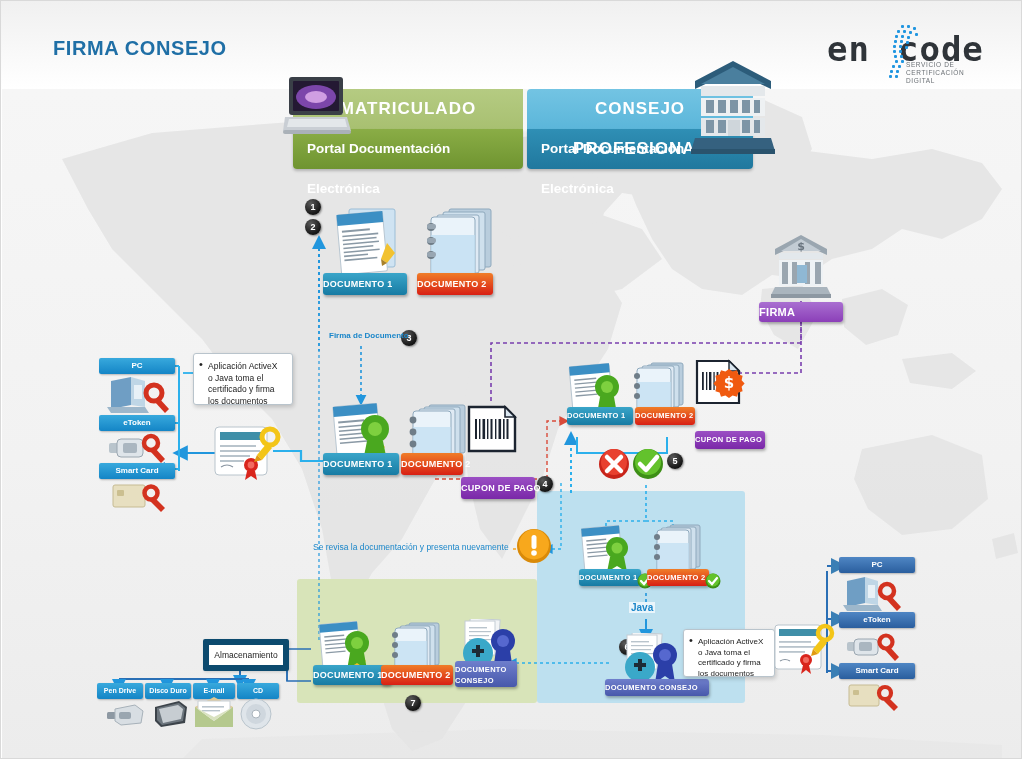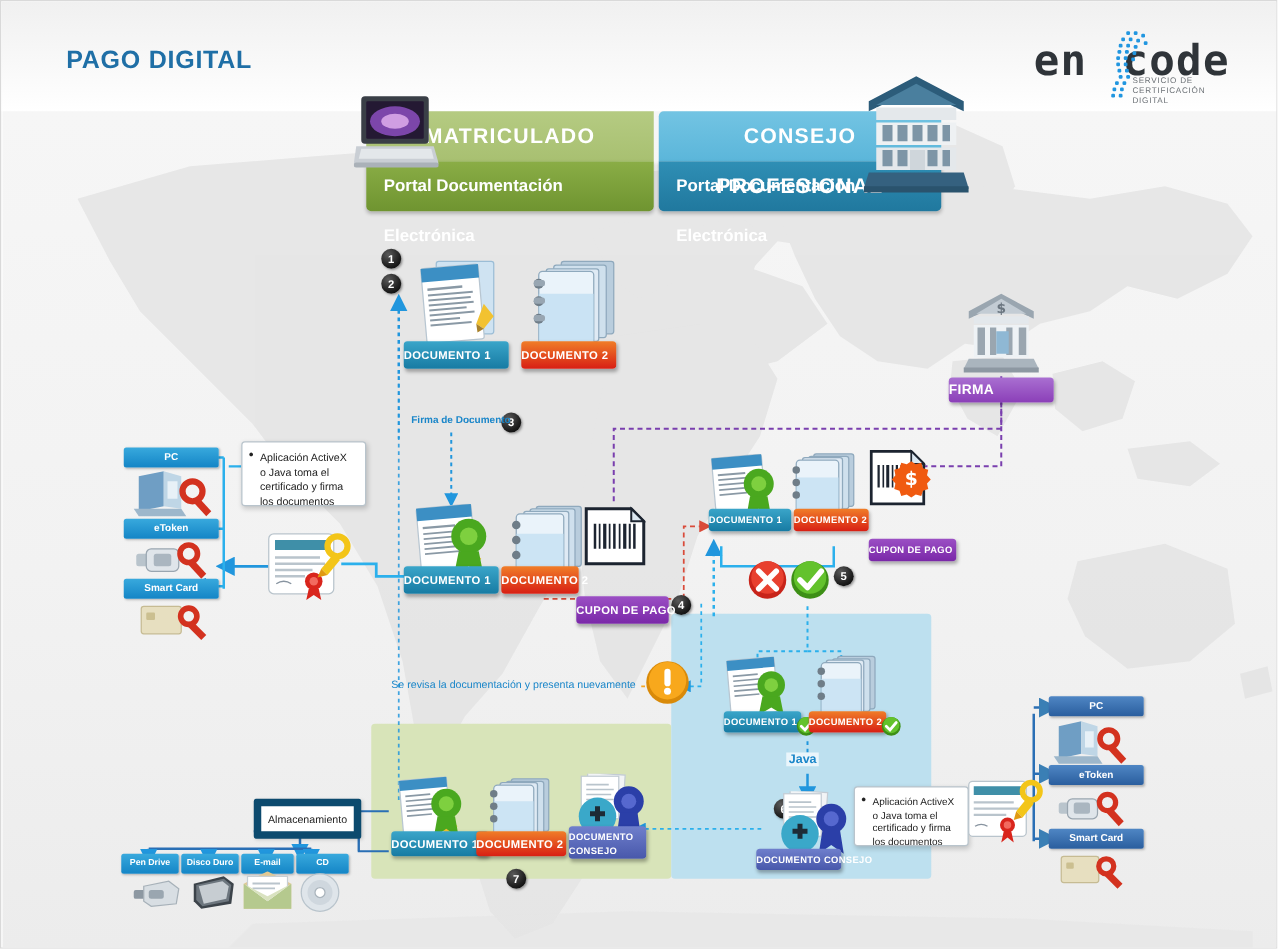--- a/index.html
+++ b/index.html
@@ -118,21 +118,21 @@
   .ic{position:absolute;}
   
   #wires{position:absolute;left:0;top:0;width:1022px;height:759px;pointer-events:none;}
 </style>
 </head>
 <body>
 
 <div id="page">
 
   <div class="header">
-    <div class="title">PAGO DIGITAL</div>
+    <div class="title">FIRMA CONSEJO</div>
 
     <div class="logo">
       <div class="logo-word">
         <span class="lt">en</span><span style="display:inline-block;width:28px"></span><span class="lt">code</span>
       </div>
       <div class="logo-dots">
         <i style="left:14px;top:2px"></i>
           <i style="left:20px;top:2px"></i>
           <i style="left:26px;top:4px"></i>
         <i style="left:10px;top:7px"></i>
@@ -664,21 +664,21 @@
         </g>
       <circle cx="25" cy="34" r="15" fill="#3aa8c9"></circle>
       <path d="M19 30 h12 v4 h-12 z M23 26 h4 v12 h-4 z" fill="#1d2b36"></path>
       <g>
         <circle cx="50" cy="22" r="12" fill="#2b3fa8"></circle>
         <circle cx="50" cy="22" r="6" fill="#5668cf"></circle>
         <path d="M43 31 L40 50 L50 43 L60 50 L57 31 Z" fill="#2b3fa8"></path>
       </g>
     </svg>
   </div>
-  <div class="chip indigo small" style="left:604px;top:678px;width:68px;height:17px;line-height:17px;padding-top:0">DOCUMENTO CONSEJO</div>
+  <div class="chip indigo small" style="left:604px;top:678px;width:104px;height:17px;line-height:17px;padding-top:0">DOCUMENTO CONSEJO</div>
 
   <div class="callout" style="left:682px;top:628px;width:92px;height:48px;font-size:8px;line-height:10.5px">Aplicación ActiveX o Java toma el certificado y firma los documentos</div>
 
   <div class="ic" style="left:772px;top:620px">
     <svg width="64" height="54" viewBox="0 0 64 54">
       <rect x="2" y="4" width="46" height="44" rx="3" fill="#ffffff" stroke="#b9c4cc"></rect>
       <rect x="6" y="8" width="38" height="7" fill="#3f8fa8"></rect>
       <g fill="#b9c4cc">
           <rect x="6" y="20" width="32" height="1.8"></rect>
           <rect x="6" y="25" width="36" height="1.8"></rect>

